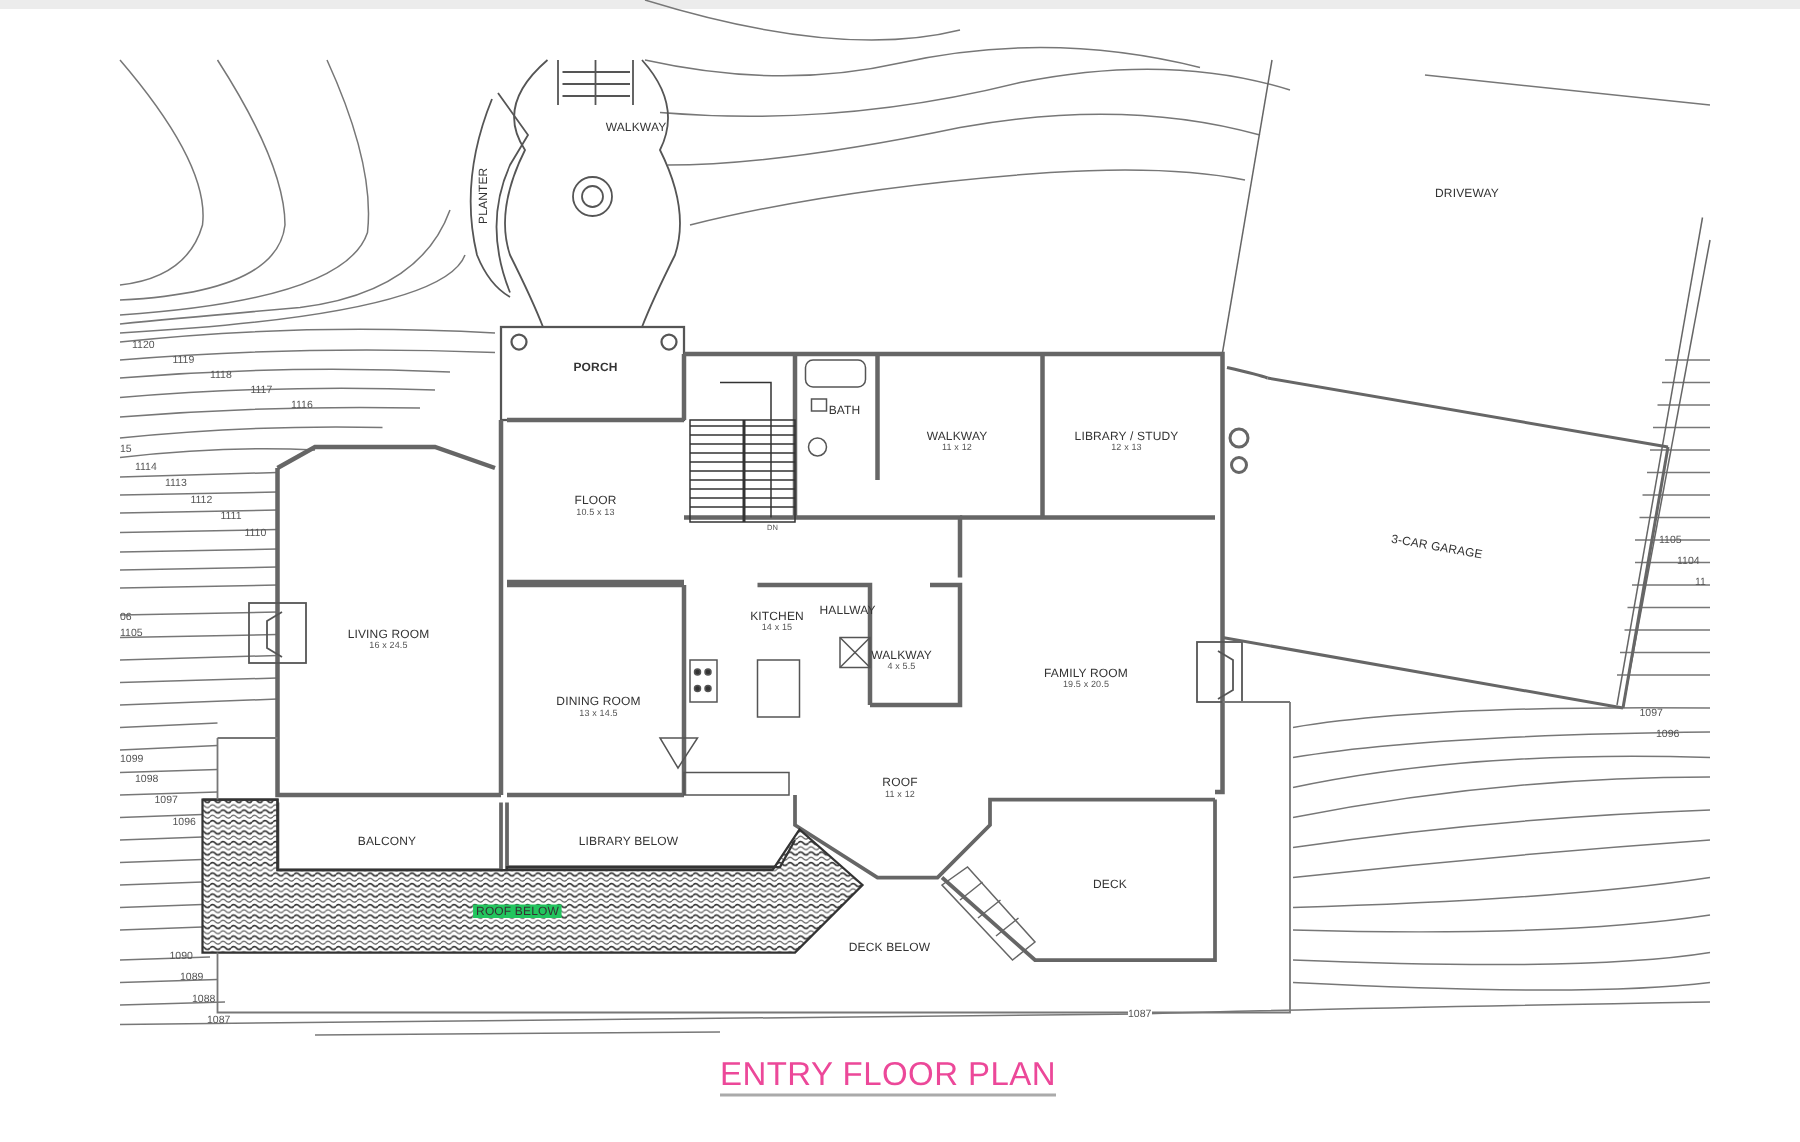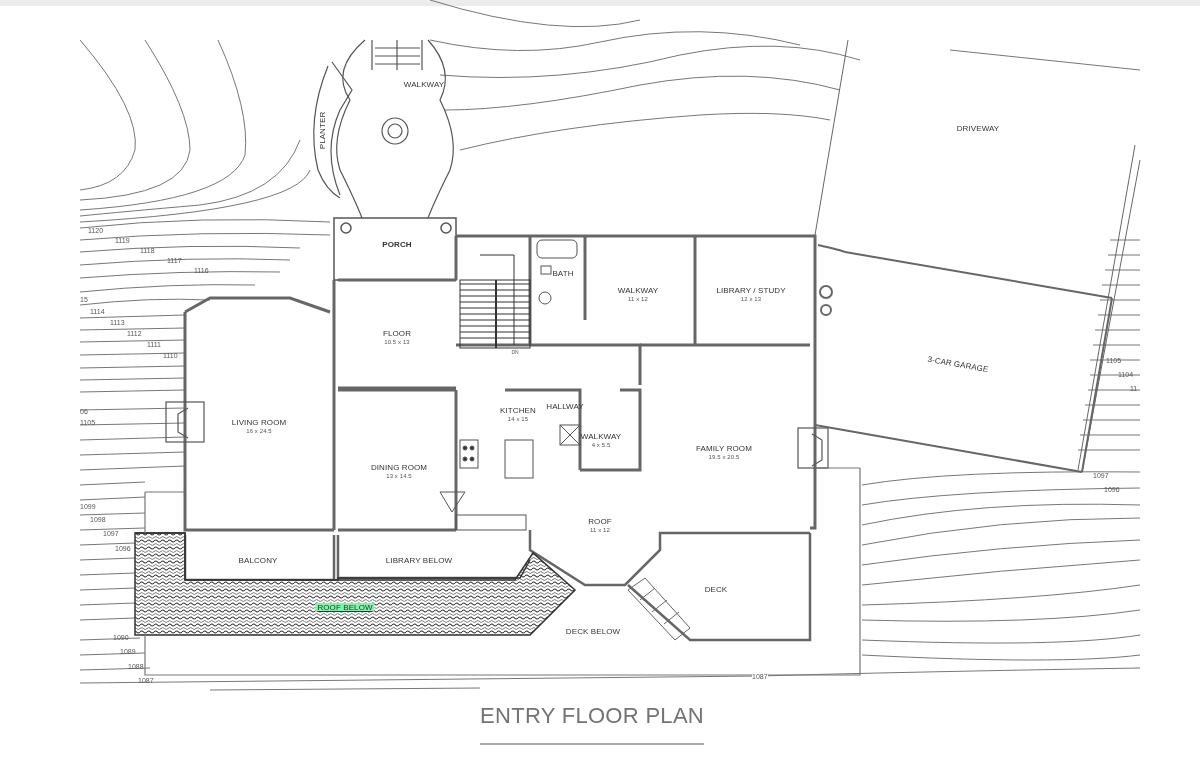--- a/index.html
+++ b/index.html
@@ -3,21 +3,21 @@
 <meta charset="utf-8">
 <style>
   html, body { margin:0; padding:0; background:#ffffff; }
   body { width:1200px; height:761px; position:relative; overflow:hidden; font-family:"Liberation Sans", sans-serif; }
   .topbar { position:absolute; left:0; top:0; width:1200px; height:6px; background:#ececec; }
   svg.plan { position:absolute; left:0; top:0; }
   .lbl { position:absolute; font-family:"Liberation Sans", sans-serif; color:#333; white-space:nowrap; text-align:center; transform:translateX(-50%); }
   .room { font-size:8px; letter-spacing:0.1px; }
   .dim { font-size:6px; color:#555; display:block; margin-top:1px; }
   .elev { position:absolute; font-size:7px; color:#555; white-space:nowrap; }
-  .title { position:absolute; left:480px; top:704px; font-size:22px; color:#737373; letter-spacing:0.3px; border-bottom:2px solid #aaa; padding-bottom:15px; line-height:24px; }
+  .title { position:absolute; left:480px; top:704px; font-size:22px; color:#ec4899; letter-spacing:0.3px; border-bottom:2px solid #aaa; padding-bottom:1px; line-height:24px; }
 </style>
 </head>
 <body>
 
 <div class="topbar"></div>
 
 <svg class="plan" width="1200" height="761" viewBox="0 0 1200 761">
   <defs>
     <pattern id="roof" width="7" height="7" patternUnits="userSpaceOnUse">
       <rect width="7" height="7" fill="#fff"></rect>
@@ -211,22 +211,22 @@
 
 <div class="lbl room" style="left:259px;top:418px;"><span>LIVING ROOM</span><span class="dim">16 x 24.5</span></div>
 <div class="lbl room" style="left:399px;top:463px;"><span>DINING ROOM</span><span class="dim">13 x 14.5</span></div>
 <div class="lbl room" style="left:518px;top:406px;"><span>KITCHEN</span><span class="dim">14 x 15</span></div>
 <div class="lbl room" style="left:601px;top:432px;"><span>WALKWAY</span><span class="dim">4 x 5.5</span></div>
 <div class="lbl room" style="left:724px;top:444px;"><span>FAMILY ROOM</span><span class="dim">19.5 x 20.5</span></div>
 <div class="lbl room" style="left:600px;top:517px;"><span>ROOF</span><span class="dim">11 x 12</span></div>
 
 <div class="lbl room" style="left:258px;top:556px;">BALCONY</div>
 <div class="lbl room" style="left:419px;top:556px;">LIBRARY BELOW</div>
-<div class="lbl room" style="left:345px;top:603px;background:#86efac;padding:0 2px;text-decoration:underline;">ROOF BELOW</div>
-<div class="lbl room" style="left:716px;top:585px;">DECK</div>
+<div class="lbl room" style="left:345px;top:603px;background:#22c55e;padding:0 2px;">ROOF BELOW</div>
+<div class="lbl room" style="left:740px;top:585px;">DECK</div>
 <div class="lbl room" style="left:593px;top:627px;">DECK BELOW</div>
 
 <div class="lbl room" style="left:978px;top:124px;">DRIVEWAY</div>
 <div class="lbl room" style="left:958px;top:360px;transform:translateX(-50%) rotate(10deg);">3-CAR GARAGE</div>
 
 <div class="elev" style="left:88px;top:227px;">1120</div>
 <div class="elev" style="left:115px;top:237px;">1119</div>
 <div class="elev" style="left:140px;top:247px;">1118</div>
 <div class="elev" style="left:167px;top:257px;">1117</div>
 <div class="elev" style="left:194px;top:267px;">1116</div>

